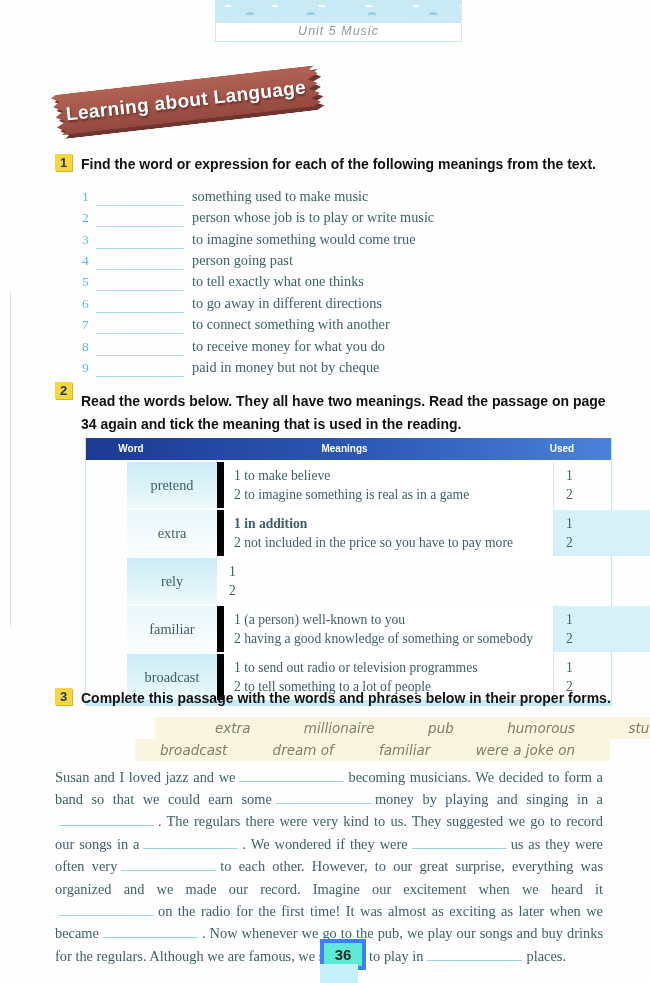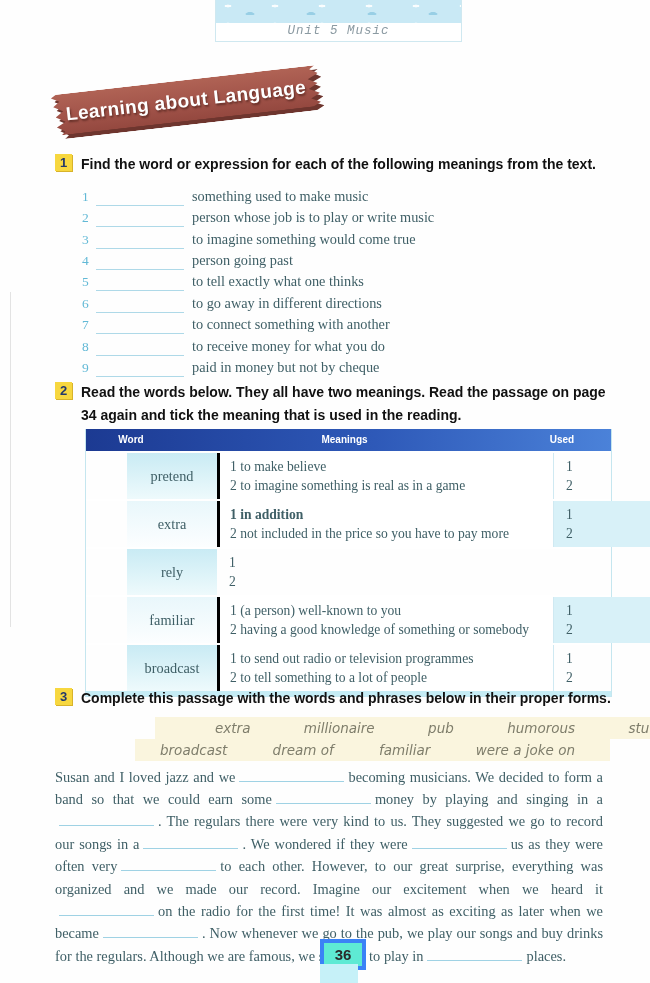--- a/index.html
+++ b/index.html
@@ -9,21 +9,21 @@
   
   #top-box{position:absolute;left:215px;top:0;width:245px;height:41px;
            border:1px solid #cfe8f0;border-top:none;background:#fff;}
   #top-box .water{height:23px;background-color:#c9e9f5;
      background-image:
        radial-gradient(ellipse 7px 3px at 12px 6px, rgba(255,255,255,.9) 40%, transparent 55%),
        radial-gradient(ellipse 9px 4px at 34px 14px, rgba(140,200,225,.8) 40%, transparent 55%),
        radial-gradient(ellipse 6px 3px at 52px 4px, rgba(255,255,255,.8) 40%, transparent 55%);
      background-size:47px 18px,61px 15px,37px 13px;}
   #top-box .unit-label{height:18px;text-align:center;font-size:12.5px;font-style:italic;
-     color:#8b9aa2;letter-spacing:1px;line-height:17px;font-family:Liberation Mono, monospace;}
+     color:#8b9aa2;letter-spacing:1px;line-height:17px;font-family:Liberation Sans, sans-serif;}
 
   
   .ribbon{position:absolute;left:52px;top:80px;width:268px;height:41px;
      clip-path:polygon(2% 0%,99% 0%,97% 8%,100% 20%,96% 32%,99.5% 44%,96% 56%,100% 68%,96.5% 80%,100% 90%,97% 100%,2.5% 100%,4% 92%,1% 80%,4.5% 68%,1% 55%,4% 42%,0.5% 30%,3% 18%,0% 8%);}
   #ribbon-back{background:#6e352e;transform:rotate(-6.5deg) translate(3px,4px);}
   #ribbon-front{background:linear-gradient(180deg,#b06355 0%,#a2544a 55%,#94483f 100%);
      transform:rotate(-6.5deg);}
   #ribbon-front .ribbon-text{width:100%;text-align:center;line-height:41px;color:#ffffff;
      font-size:19px;font-weight:bold;letter-spacing:.4px;
      text-shadow:1px 2px 2px rgba(55,20,15,.55);}
@@ -59,21 +59,21 @@
   .t-head>div{text-align:center;line-height:22px;}
   .c-word{width:90px;flex:0 0 90px;}
   .c-mean{width:337px;flex:0 0 337px;}
   .c-used{width:98px;flex:0 0 98px;}
   .t-row{display:flex;border-top:2px solid #ffffff;}
   .t-row .c-word{display:flex;align-items:center;justify-content:center;
      font-family:"Liberation Serif",serif;font-size:14.3px;color:#3f5f66;margin-left:41px;}
   .t-row.odd .c-word{background:linear-gradient(180deg,#c9ebf4 0%,#eefafc 100%);}
   .t-row.even .c-word{background:linear-gradient(180deg,#e9f7fb 0%,#fcfeff 100%);}
   .t-row .c-mean{padding:4px 0 4px 10px;box-sizing:border-box;background:#fff;
-     border-left:3px solid #000000;border-right:1px solid #cfe9f2;
+     border-left:7px solid #000000;border-right:1px solid #cfe9f2;
      font-family:"Liberation Serif",serif;font-size:13.6px;color:#3f5f66;line-height:19px;}
   .t-row .c-used{padding:4px 0 4px 12px;box-sizing:border-box;
      font-family:"Liberation Serif",serif;font-size:13.6px;color:#3f5f66;line-height:19px;}
   .t-row.even .c-used{background:#d8f1f8;}
   .t-row .c-mean div,.t-row .c-used div{display:block;}
   .bold{font-weight:bold;}
   #wtable .bottom-strip{height:5px;background:#c5ecf5;}
 
   
   #ex3{top:687px;}
@@ -165,21 +165,21 @@
         <span class="no">9</span>
         <span class="line"></span>
         <span class="meaning">paid in money but not by cheque</span>
       </div>
     </div>
   </div>
 
   <div class="ex" id="ex2">
     <div class="ex-head">
       <div class="badge">2</div>
-      <div class="ex-title" style="width:548px;">Read the words below. They all have two meanings. Read the passage on page 34 again and tick the meaning that is used in the reading.</div>
+      <div class="ex-title" style="width:548px;margin-top:9px;">Read the words below. They all have two meanings. Read the passage on page 34 again and tick the meaning that is used in the reading.</div>
     </div>
 
     <div id="wtable">
       <div class="t-head">
         <div class="c-word">Word</div>
         <div class="c-mean">Meanings</div>
         <div class="c-used">Used</div>
       </div>
 
       <div class="t-row odd">

